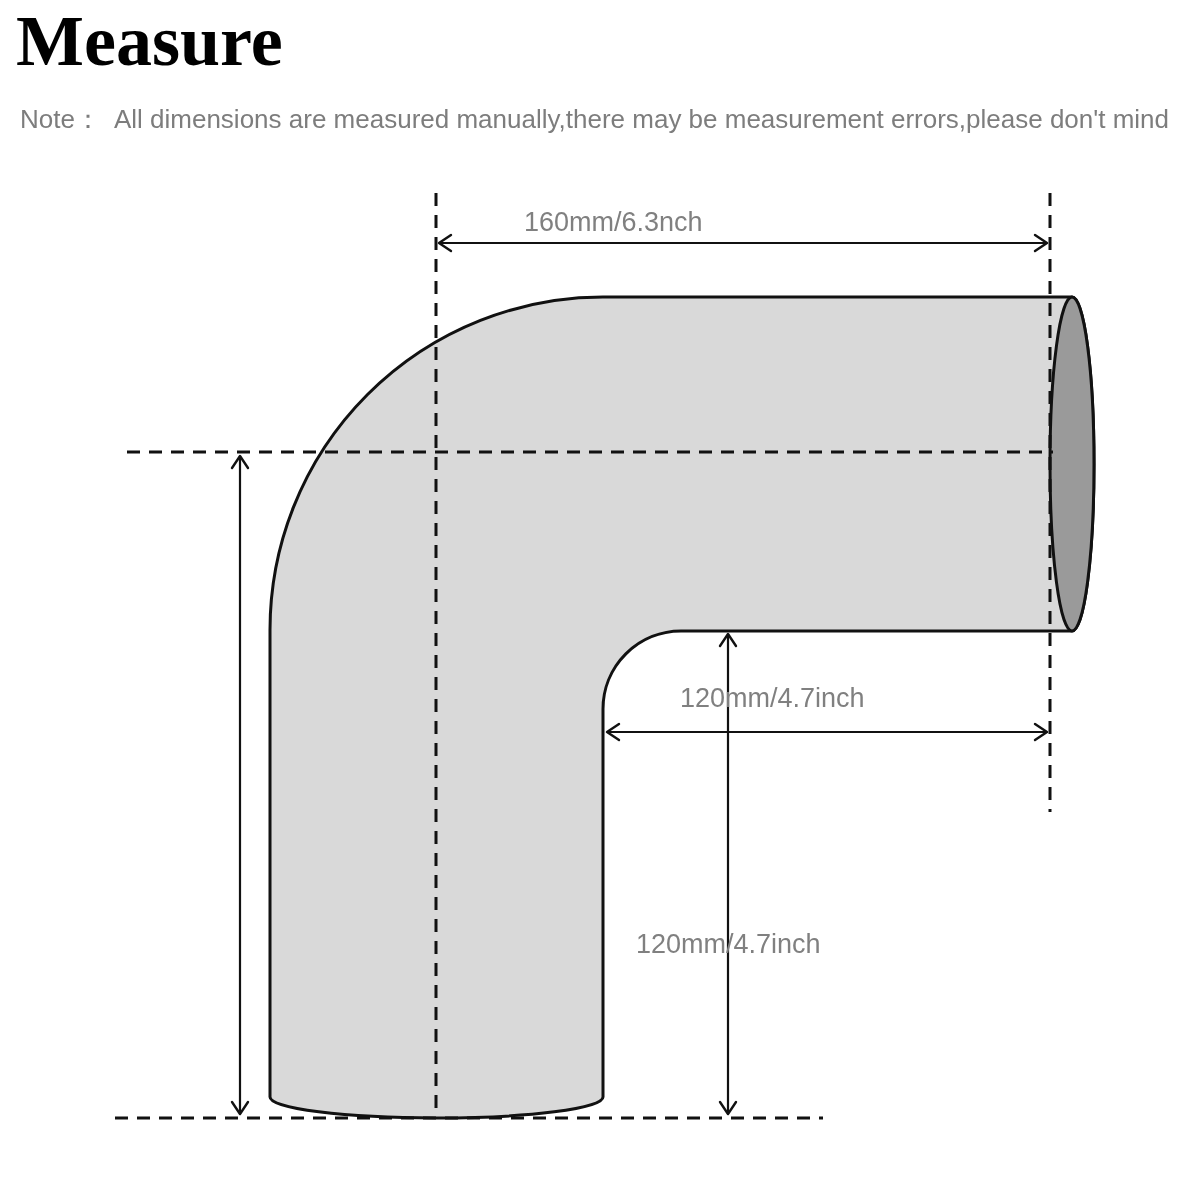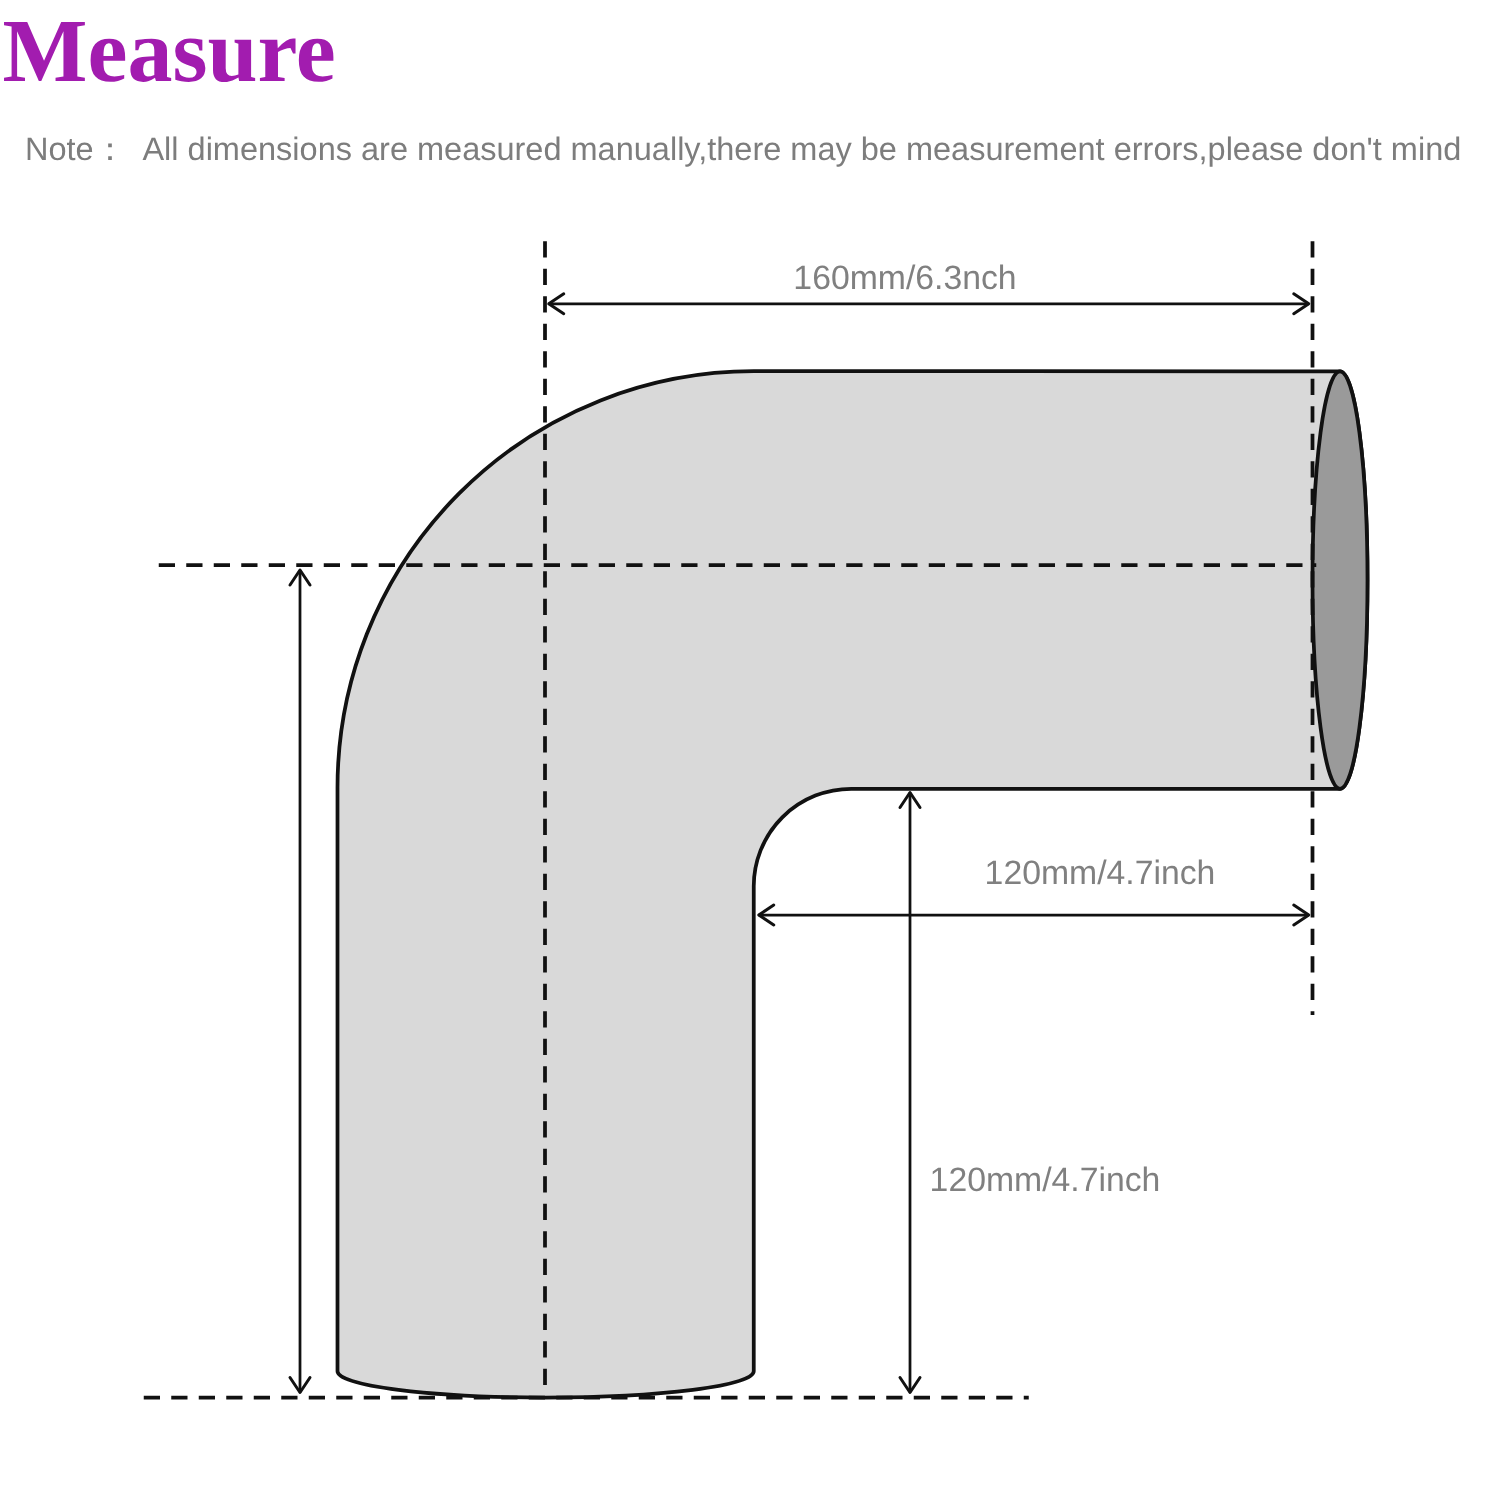--- a/index.html
+++ b/index.html
@@ -4,41 +4,40 @@
 <style>
   html,body{margin:0;padding:0;background:#ffffff;}
   .page{
     position:relative;
     width:1200px;height:1200px;
     background:#ffffff;
     overflow:hidden;
     font-family:"Liberation Sans", sans-serif;
   }
   .title{
-    position:absolute;left:2px;top:4px;
+    position:absolute;left:16px;top:4px;
     font-family:"Liberation Serif", serif;
     font-weight:bold;
     font-size:72px;
-    color:#a21caf;
+    color:#000000;
     letter-spacing:0px;
     line-height:1.05;
   }
   .note{
     position:absolute;left:20px;top:102px;
     font-size:26px;
     color:#7d7d7d;
     white-space:pre;
     text-align:center;
   }
   .diagram-svg{position:absolute;left:0;top:0;}
   .dim-label{
     position:absolute;
     font-size:27px;
     color:#808080;
-    text-align:center;
     white-space:nowrap;
   }
   .lbl-top{left:524px;top:207px;width:400px;}
   .lbl-left{left:20px;top:788px;width:252px;}
   .lbl-inner-w{left:680px;top:683px;width:400px;}
   .lbl-inner-h{left:636px;top:929px;width:400px;}
 </style>
 </head>
 <body>
 

